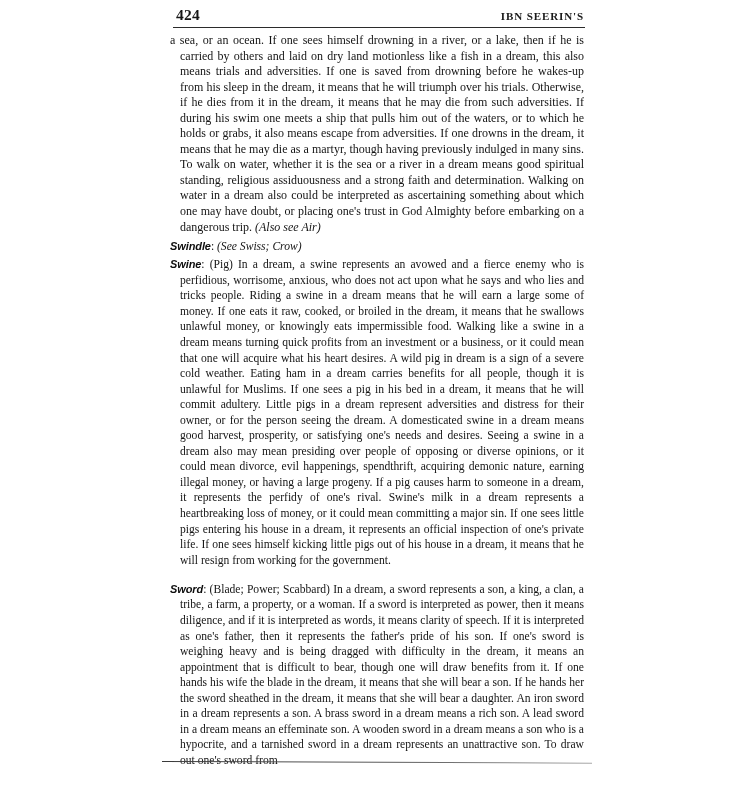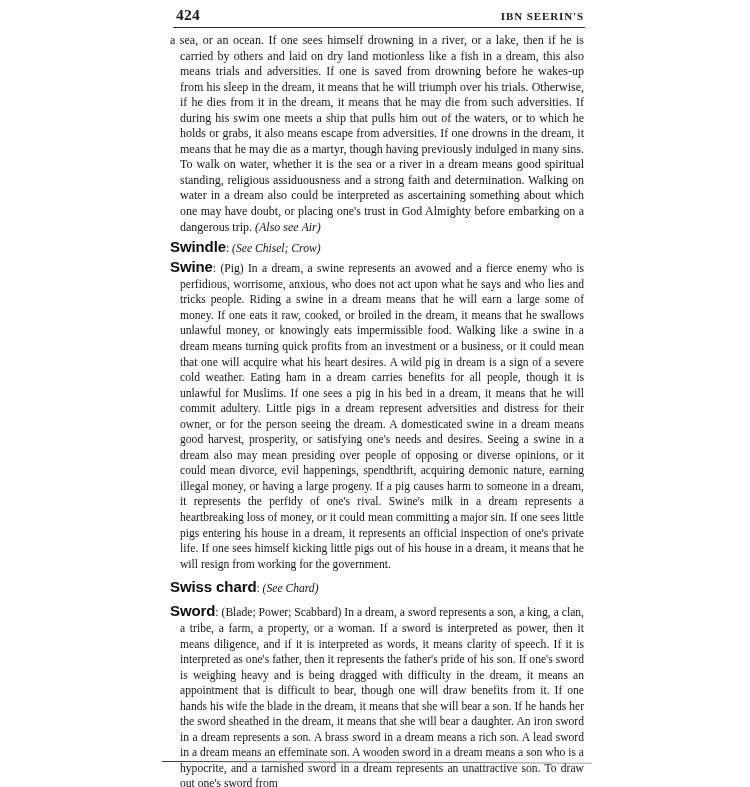--- a/index.html
+++ b/index.html
@@ -90,23 +90,24 @@
     text-align: justify;
     color: #141414;
   }
   .entry.short {
     text-align: left;
   }
 
   .headword {
     font-family: "Liberation Sans", sans-serif;
     font-weight: 700;
-    font-size: 15px;
+    font-size: 11px;
     letter-spacing: -0.1px;
     color: #0e0e0e;
+    font-style: italic;
   }
   .xref {
     font-style: italic;
   }
   .tail-italic {
     font-style: italic;
   }
 
   .gap-sm { height: 4.2px; }
   .gap-xs { height: 2.4px; }
@@ -136,37 +137,34 @@
 
   <div class="column">
 
     <p class="para continued">
       <span>a sea, or an ocean. If one sees himself drowning in a river, or a lake, then if he is carried by others and laid on dry land motionless like a fish in a dream, this also means trials and adversities. If one is saved from drowning before he wakes-up from his sleep in the dream, it means that he will triumph over his trials. Otherwise, if he dies from it in the dream, it means that he may die from such adversities. If during his swim one meets a ship that pulls him out of the waters, or to which he holds or grabs, it also means escape from adversities. If one drowns in the dream, it means that he may die as a martyr, though having previously indulged in many sins. To walk on water, whether it is the sea or a river in a dream means good spiritual standing, religious assiduousness and a strong faith and determination. Walking on water in a dream also could be interpreted as ascertaining something about which one may have doubt, or placing one's trust in God Almighty before embarking on a dangerous trip. </span><span class="tail-italic">(Also see Air)</span>
     </p>
 
     <div class="gap-sm"></div>
 
     <p class="entry short">
-      <span class="headword">Swindle</span><span>: </span><span class="xref">(See Chisel; Crow)</span>
+      <span class="headword">Swindle</span><span>: </span><span class="xref">(See Swiss; Crow)</span>
     </p>
 
     <div class="gap-xs"></div>
 
     <p class="entry">
       <span class="headword">Swine</span><span>: </span><span>(Pig) In a dream, a swine represents an avowed and a fierce enemy who is perfidious, worrisome, anxious, who does not act upon what he says and who lies and tricks people. Riding a swine in a dream means that he will earn a large some of money. If one eats it raw, cooked, or broiled in the dream, it means that he swallows unlawful money, or knowingly eats impermissible food. Walking like a swine in a dream means turning quick profits from an investment or a business, or it could mean that one will acquire what his heart desires. A wild pig in dream is a sign of a severe cold weather. Eating ham in a dream carries benefits for all people, though it is unlawful for Muslims. If one sees a pig in his bed in a dream, it means that he will commit adultery. Little pigs in a dream represent adversities and distress for their owner, or for the person seeing the dream. A domesticated swine in a dream means good harvest, prosperity, or satisfying one's needs and desires. Seeing a swine in a dream also may mean presiding over people of opposing or diverse opinions, or it could mean divorce, evil happenings, spendthrift, acquiring demonic nature, earning illegal money, or having a large progeny. If a pig causes harm to someone in a dream, it represents the perfidy of one's rival. Swine's milk in a dream represents a heartbreaking loss of money, or it could mean committing a major sin. If one sees little pigs entering his house in a dream, it represents an official inspection of one's private life. If one sees himself kicking little pigs out of his house in a dream, it means that he will resign from working for the government.</span>
     </p>
 
     <div class="gap-xs"></div>
 
 
     <div class="gap-sm"></div>
 
-    <p class="entry short">
-      <span class="headword">Swiss chard</span><span>: </span><span class="xref">(See Chard)</span>
-    </p>
 
     <div class="gap-xs"></div>
 
 
     <div class="gap-xs"></div>
 
 
     <div class="gap-xs"></div>
 
     <p class="entry">

